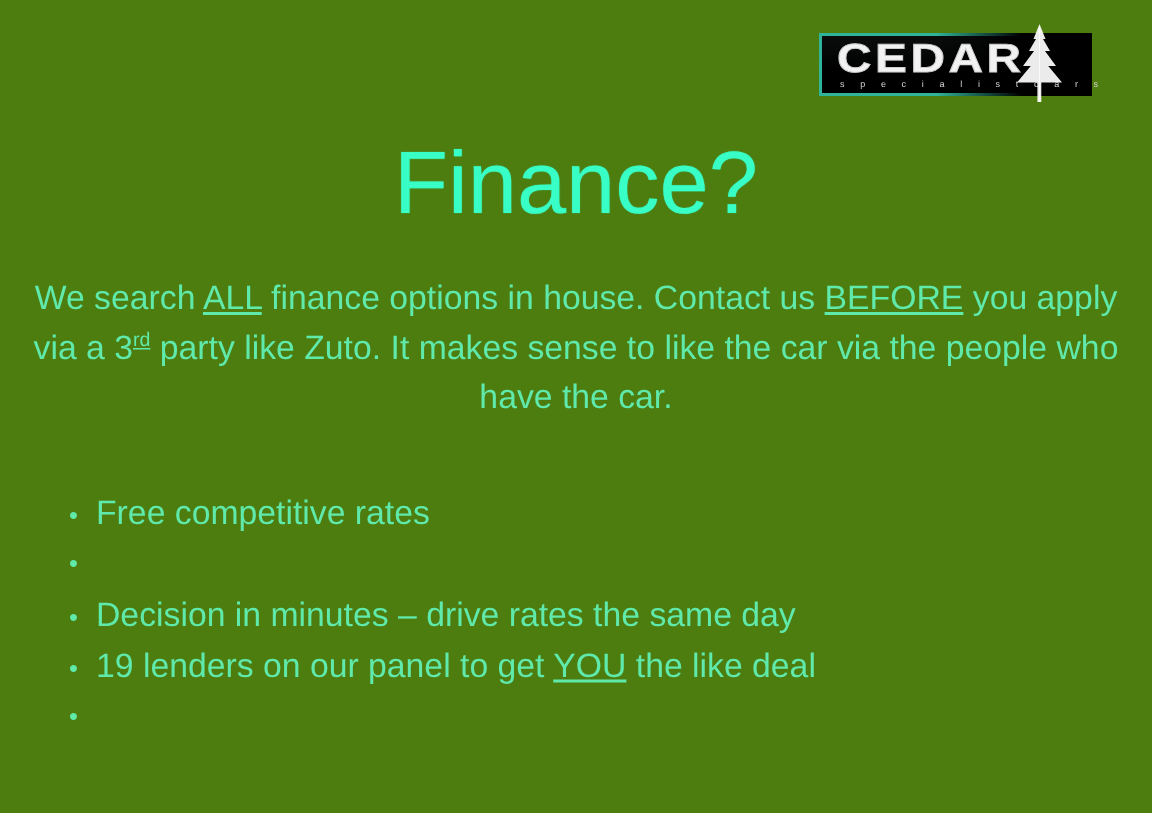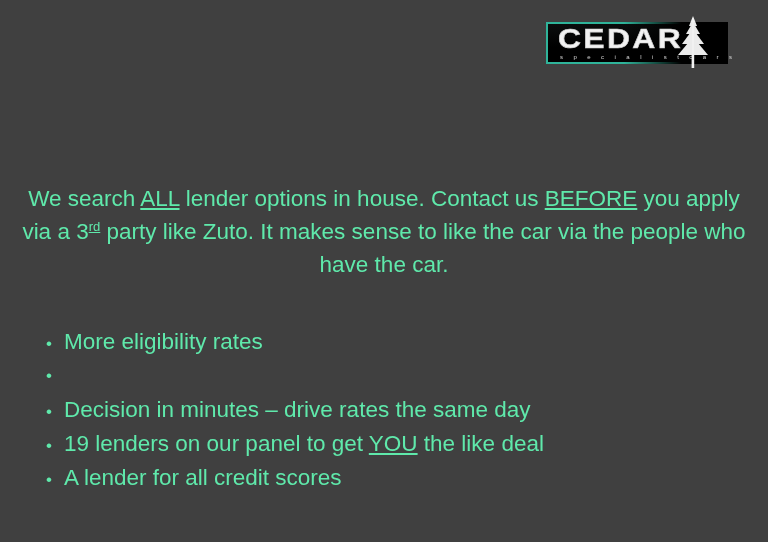--- a/index.html
+++ b/index.html
@@ -11,21 +11,21 @@
     width: 768px;
     height: 542px;
     overflow: hidden;
     font-family: "Liberation Sans", sans-serif;
     -webkit-font-smoothing: antialiased;
   }
   .slide {
     position: relative;
     width: 768px;
     height: 542px;
-    background: #404040;
+    background: #4d7c0f;
   }
 
   
   .logo {
     position: absolute;
     top: 18px;
     left: 546px;
     width: 182px;
     height: 52px;
   }
@@ -157,46 +157,46 @@
         <polygon points="27,15 38,30 16,30"></polygon>
         <polygon points="27,23 42,41 12,41"></polygon>
         <rect x="25.6" y="40" width="2.6" height="14"></rect>
       </g>
       <g stroke="#ffffff" stroke-width="0.7" opacity="0.8">
         <line x1="27" y1="4" x2="27" y2="54"></line>
       </g>
     </svg>
   </div>
 
+  <div class="title">Finance?</div>
 
   <div class="para">
-    <span>We search </span><u>ALL</u><span> lender options in house. Contact us </span><u>BEFORE</u><span> you apply via a 3</span><sup>rd</sup><span> party like Zuto. It makes sense to like the car via the people who have the car.</span>
+    <span>We search </span><u>ALL</u><span> finance options in house. Contact us </span><u>BEFORE</u><span> you apply via a 3</span><sup>rd</sup><span> party like Zuto. It makes sense to like the car via the people who have the car.</span>
   </div>
 
   <div class="bullets">
 
     <div class="bullet-row">
       <span class="bullet-dot">•</span>
-      <span class="bullet-text">More eligibility rates</span>
+      <span class="bullet-text">Free competitive rates</span>
     </div>
 
     <div class="bullet-row">
       <span class="bullet-dot">•</span>
     </div>
 
     <div class="bullet-row">
       <span class="bullet-dot">•</span>
       <span class="bullet-text">Decision in minutes – drive rates the same day</span>
     </div>
 
     <div class="bullet-row">
       <span class="bullet-dot">•</span>
       <span class="bullet-text"><span>19 lenders on our panel to get </span><u>YOU</u><span> the like deal</span></span>
     </div>
 
     <div class="bullet-row">
       <span class="bullet-dot">•</span>
-      <span class="bullet-text">A lender for all credit scores</span>
     </div>
 
   </div>
 
 </div>
 
 </body></html>

